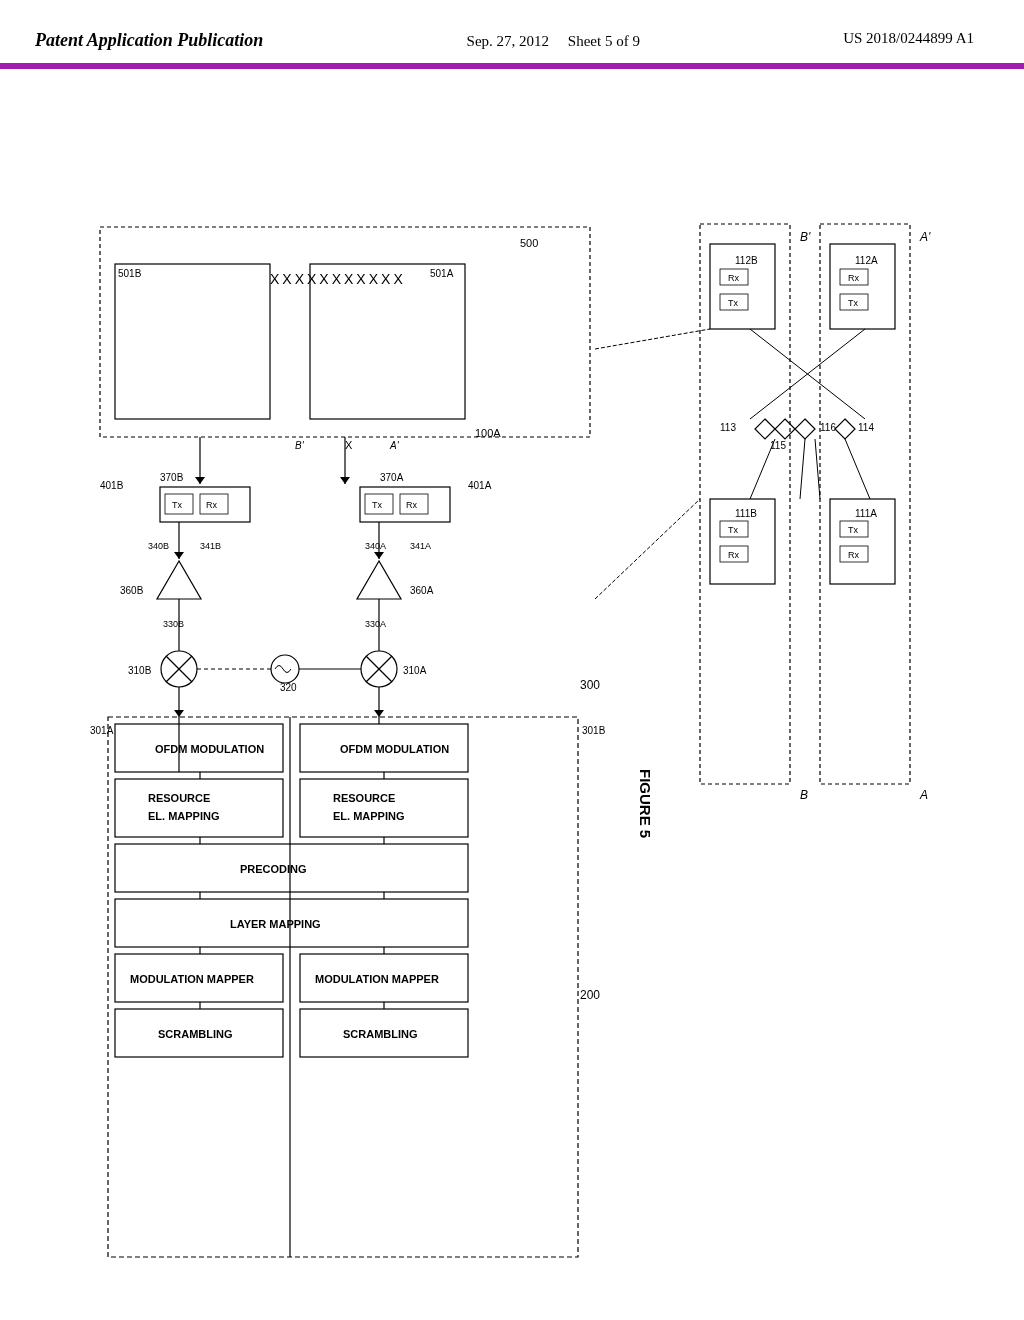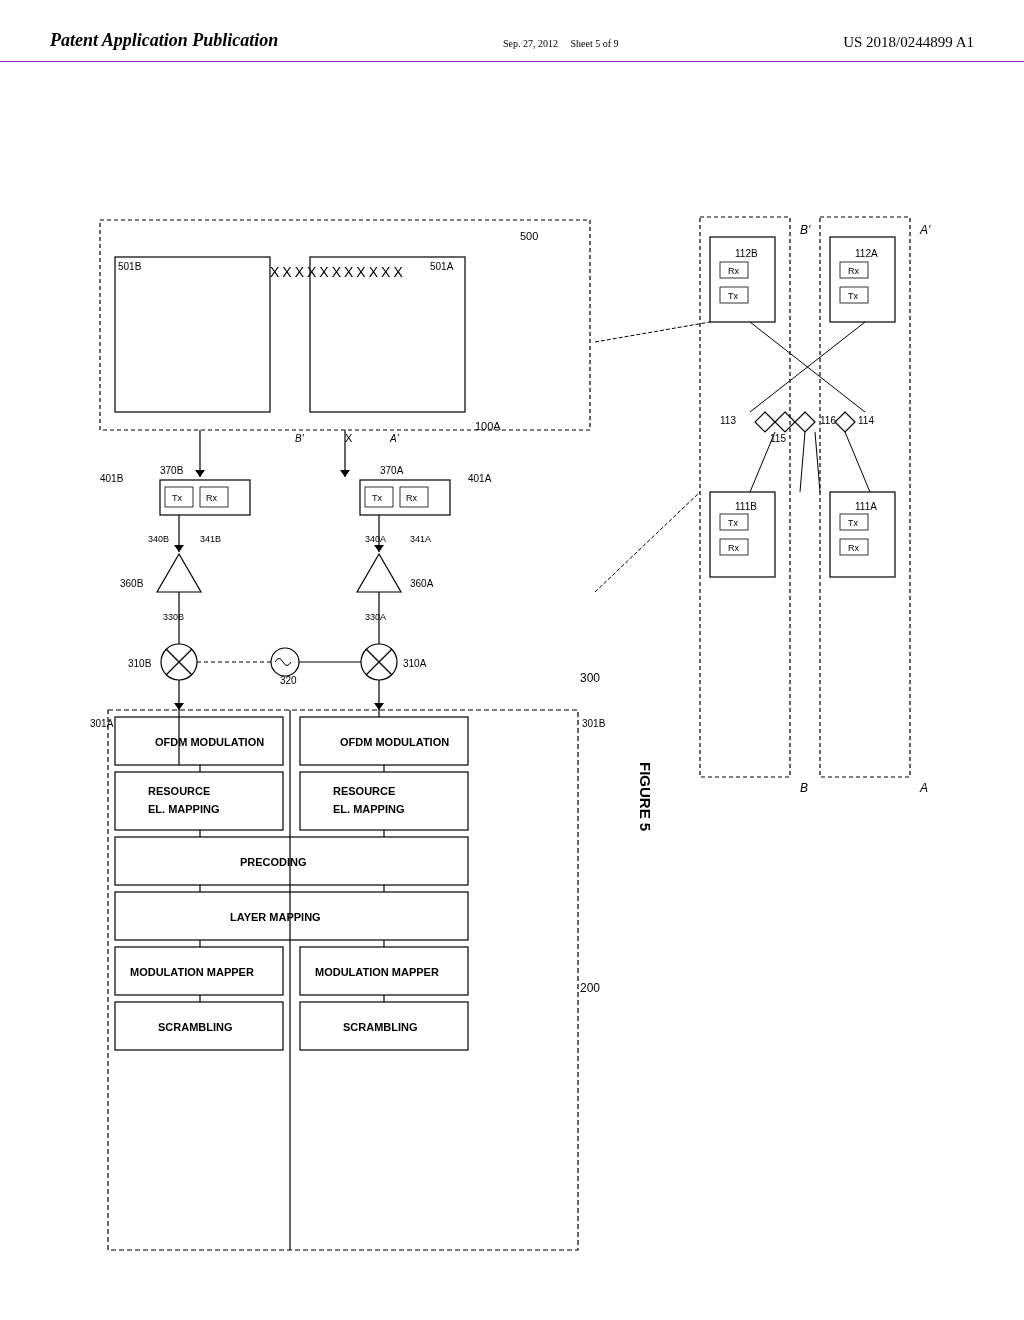--- a/index.html
+++ b/index.html
@@ -9,31 +9,31 @@
       background: #fff;
       font-family: 'Times New Roman', Times, serif;
       overflow: hidden;
       position: relative;
     }
 
     
     .header {
       display: flex;
       justify-content: space-between;
-      align-items: flex-end;
-      padding: 30px 50px 10px 50px;
-      border-bottom: 1px solid #a21caf;
+      align-items: flex-start;
+      padding: 30px 50px 10px 35px;
+      border-bottom: 6px solid #a21caf;
     }
     .header-left {
       font-style: italic;
       font-size: 18px;
       font-weight: bold;
     }
     .header-center {
-      font-size: 10px;
+      font-size: 15px;
       text-align: center;
       line-height: 1.5;
     }
     .header-right {
       font-size: 15px;
       text-align: right;
     }
 
     
     .diagram-area {

